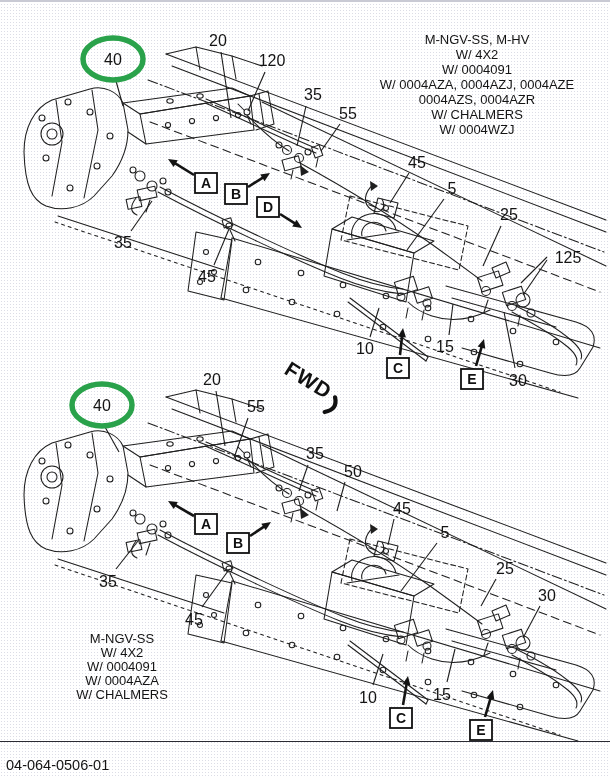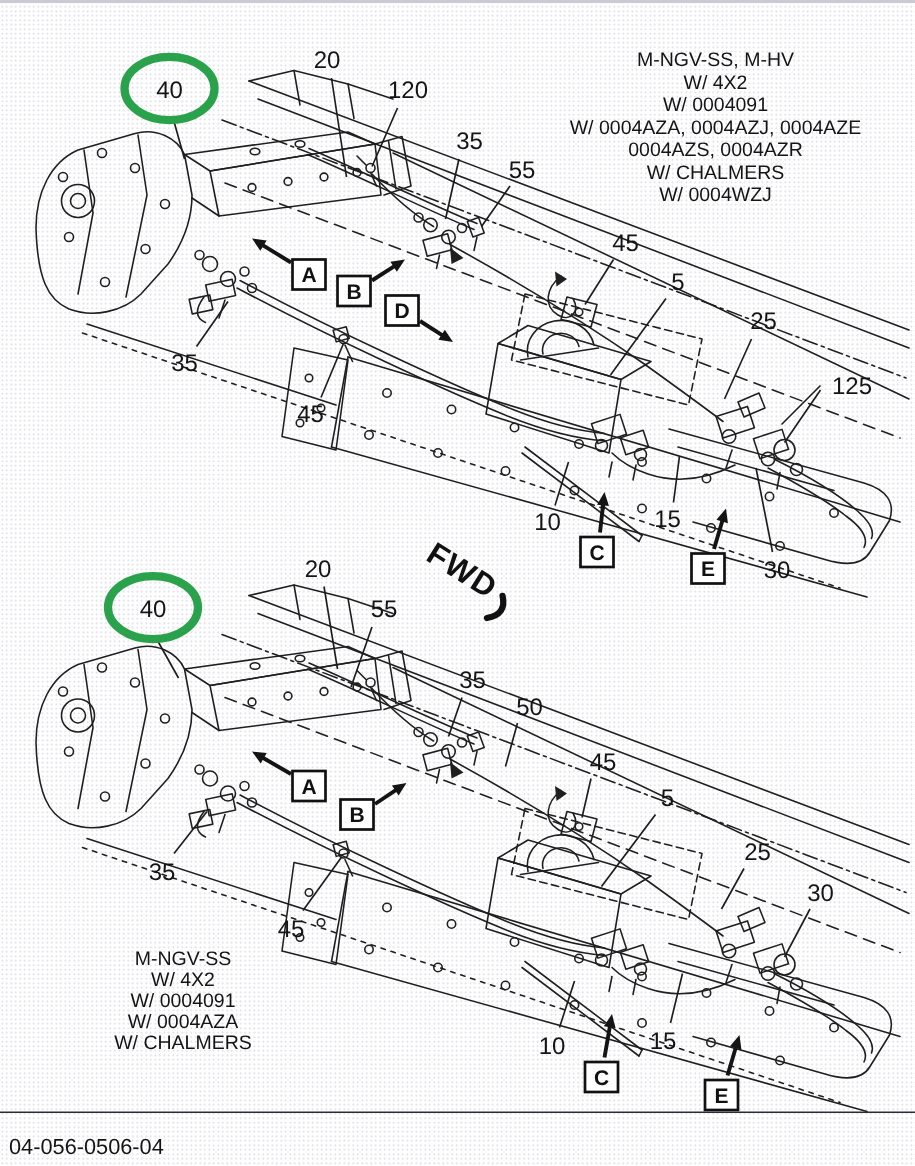--- a/index.html
+++ b/index.html
@@ -289,15 +289,15 @@
           <text x="401" y="723" text-anchor="middle" class="boxletter">C</text>
           <line x1="485" y1="717" x2="490.727293362469" y2="697.6703849016671" class="refarrow"></line>
           <polygon points="493,690 494.27839748361123,699.765536333141 486.6080125819441,697.49282969561" class="ahead"></polygon>
           <rect x="470" y="720" width="22" height="20" fill="#ffffff" stroke="#111" stroke-width="1.8"></rect>
           <text x="481" y="735" text-anchor="middle" class="boxletter">E</text>
         </g>
       </g>
   </svg>
 
   <div class="footer-line"></div>
-  <div class="footer-left">04-056-0506-04</div>
+  <div class="footer-left">04-064-0506-01</div>
   <div class="footer-right">D21</div>
 </div>
 
 </body></html>

